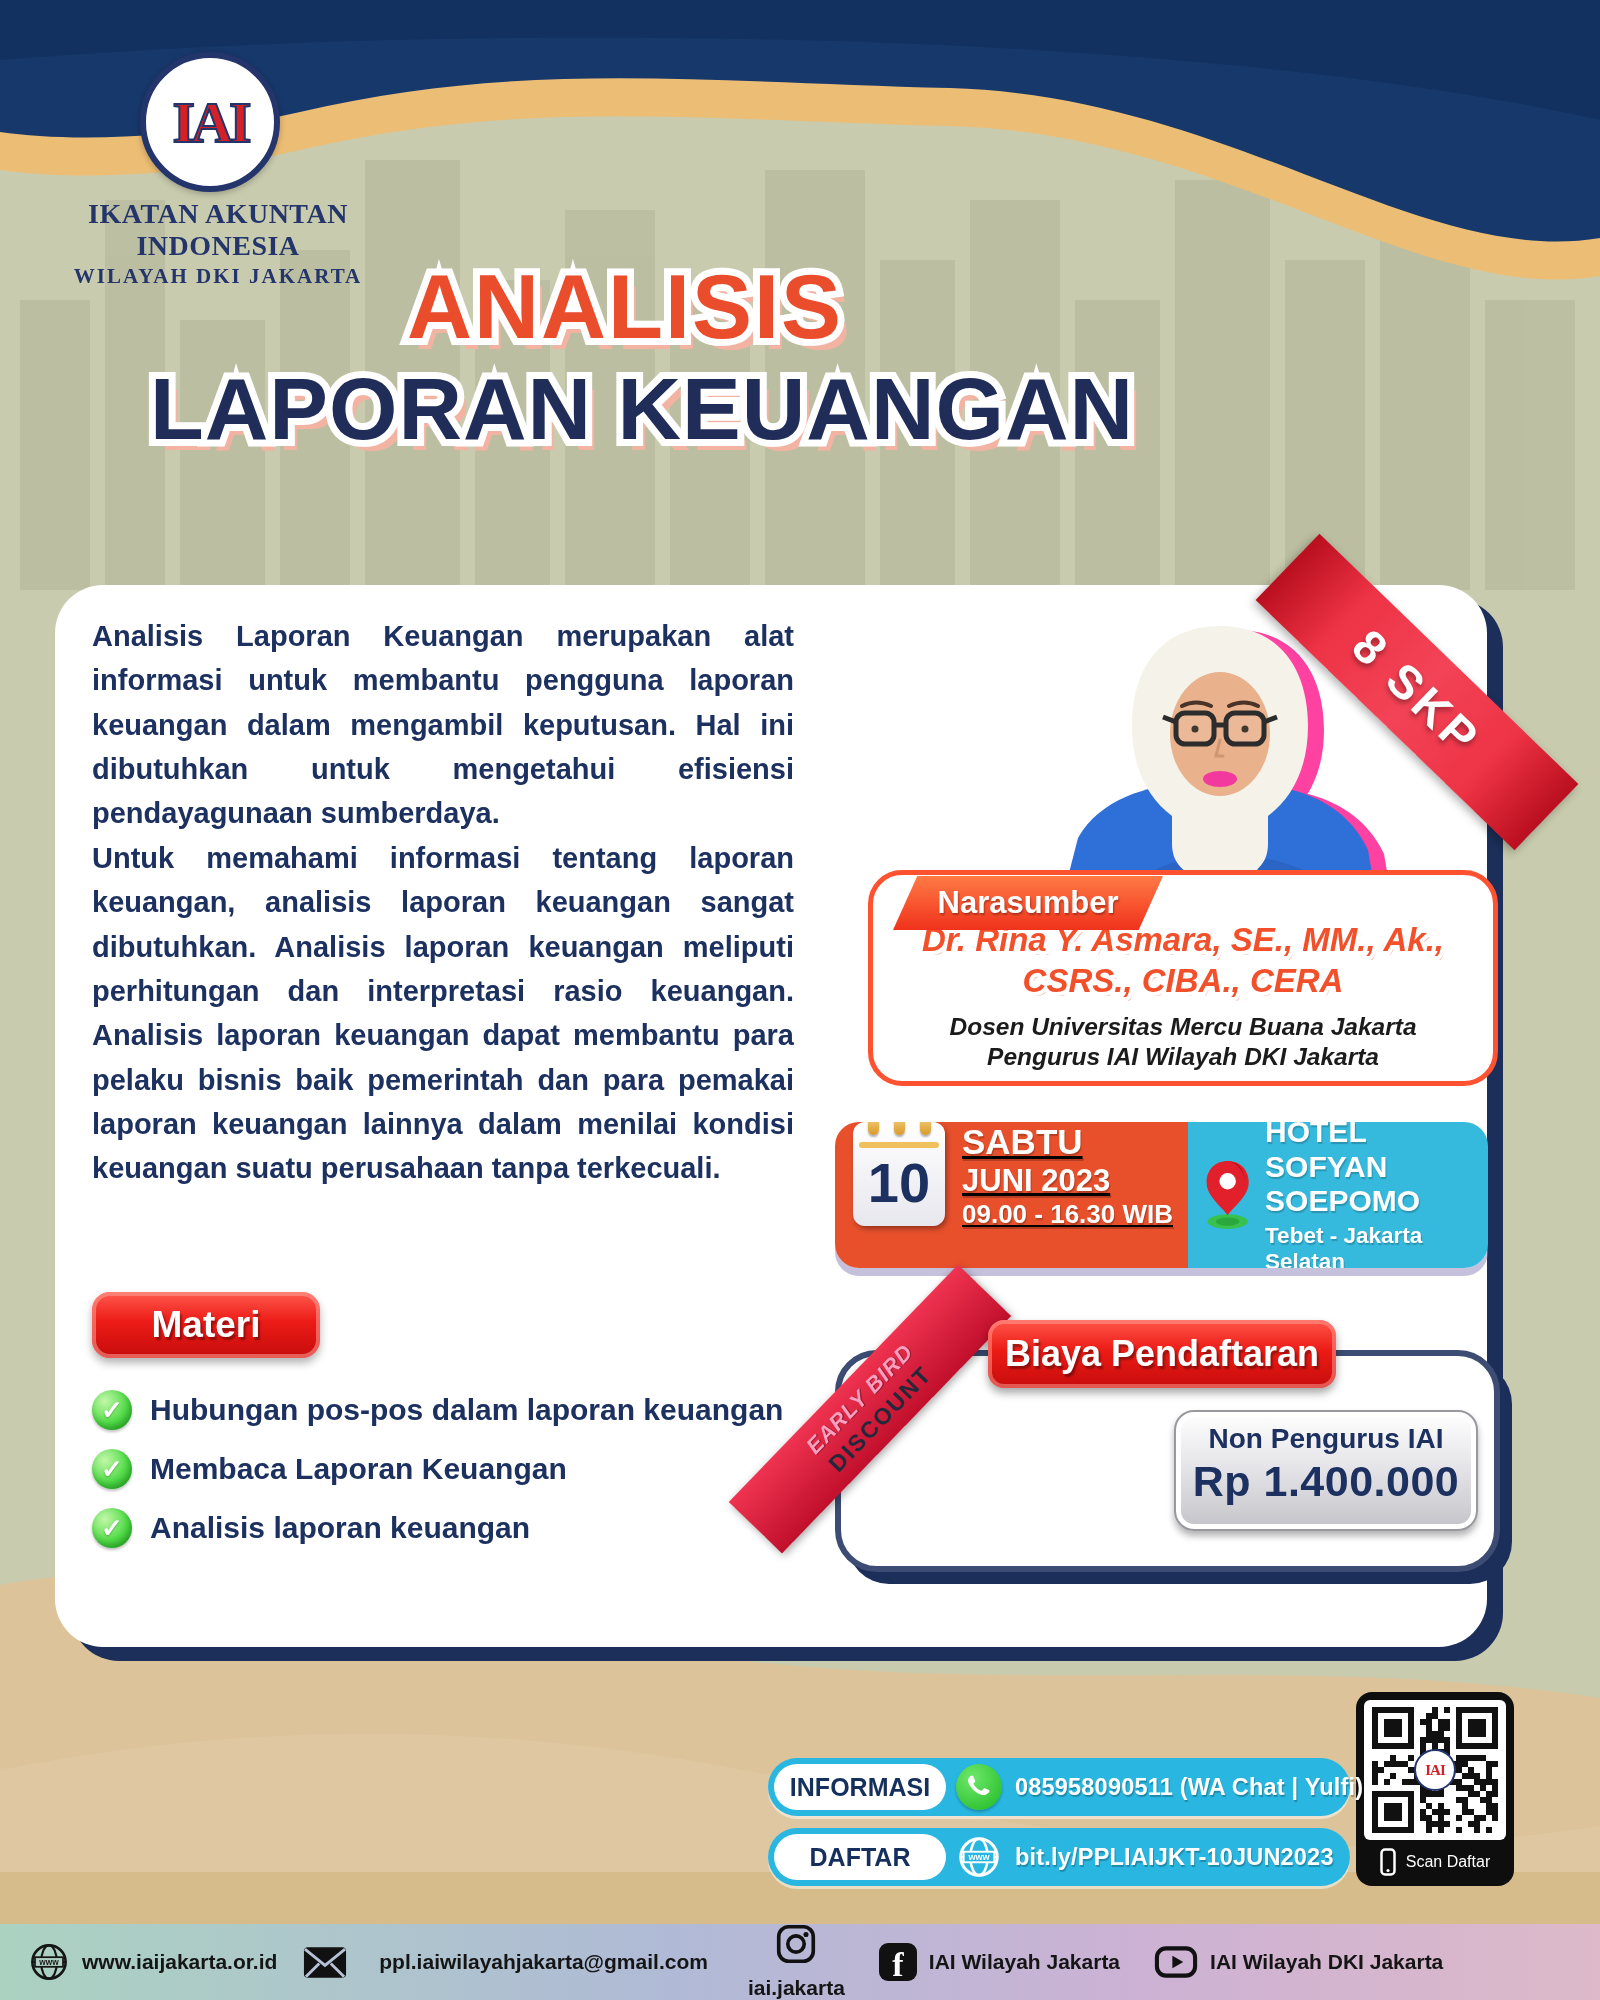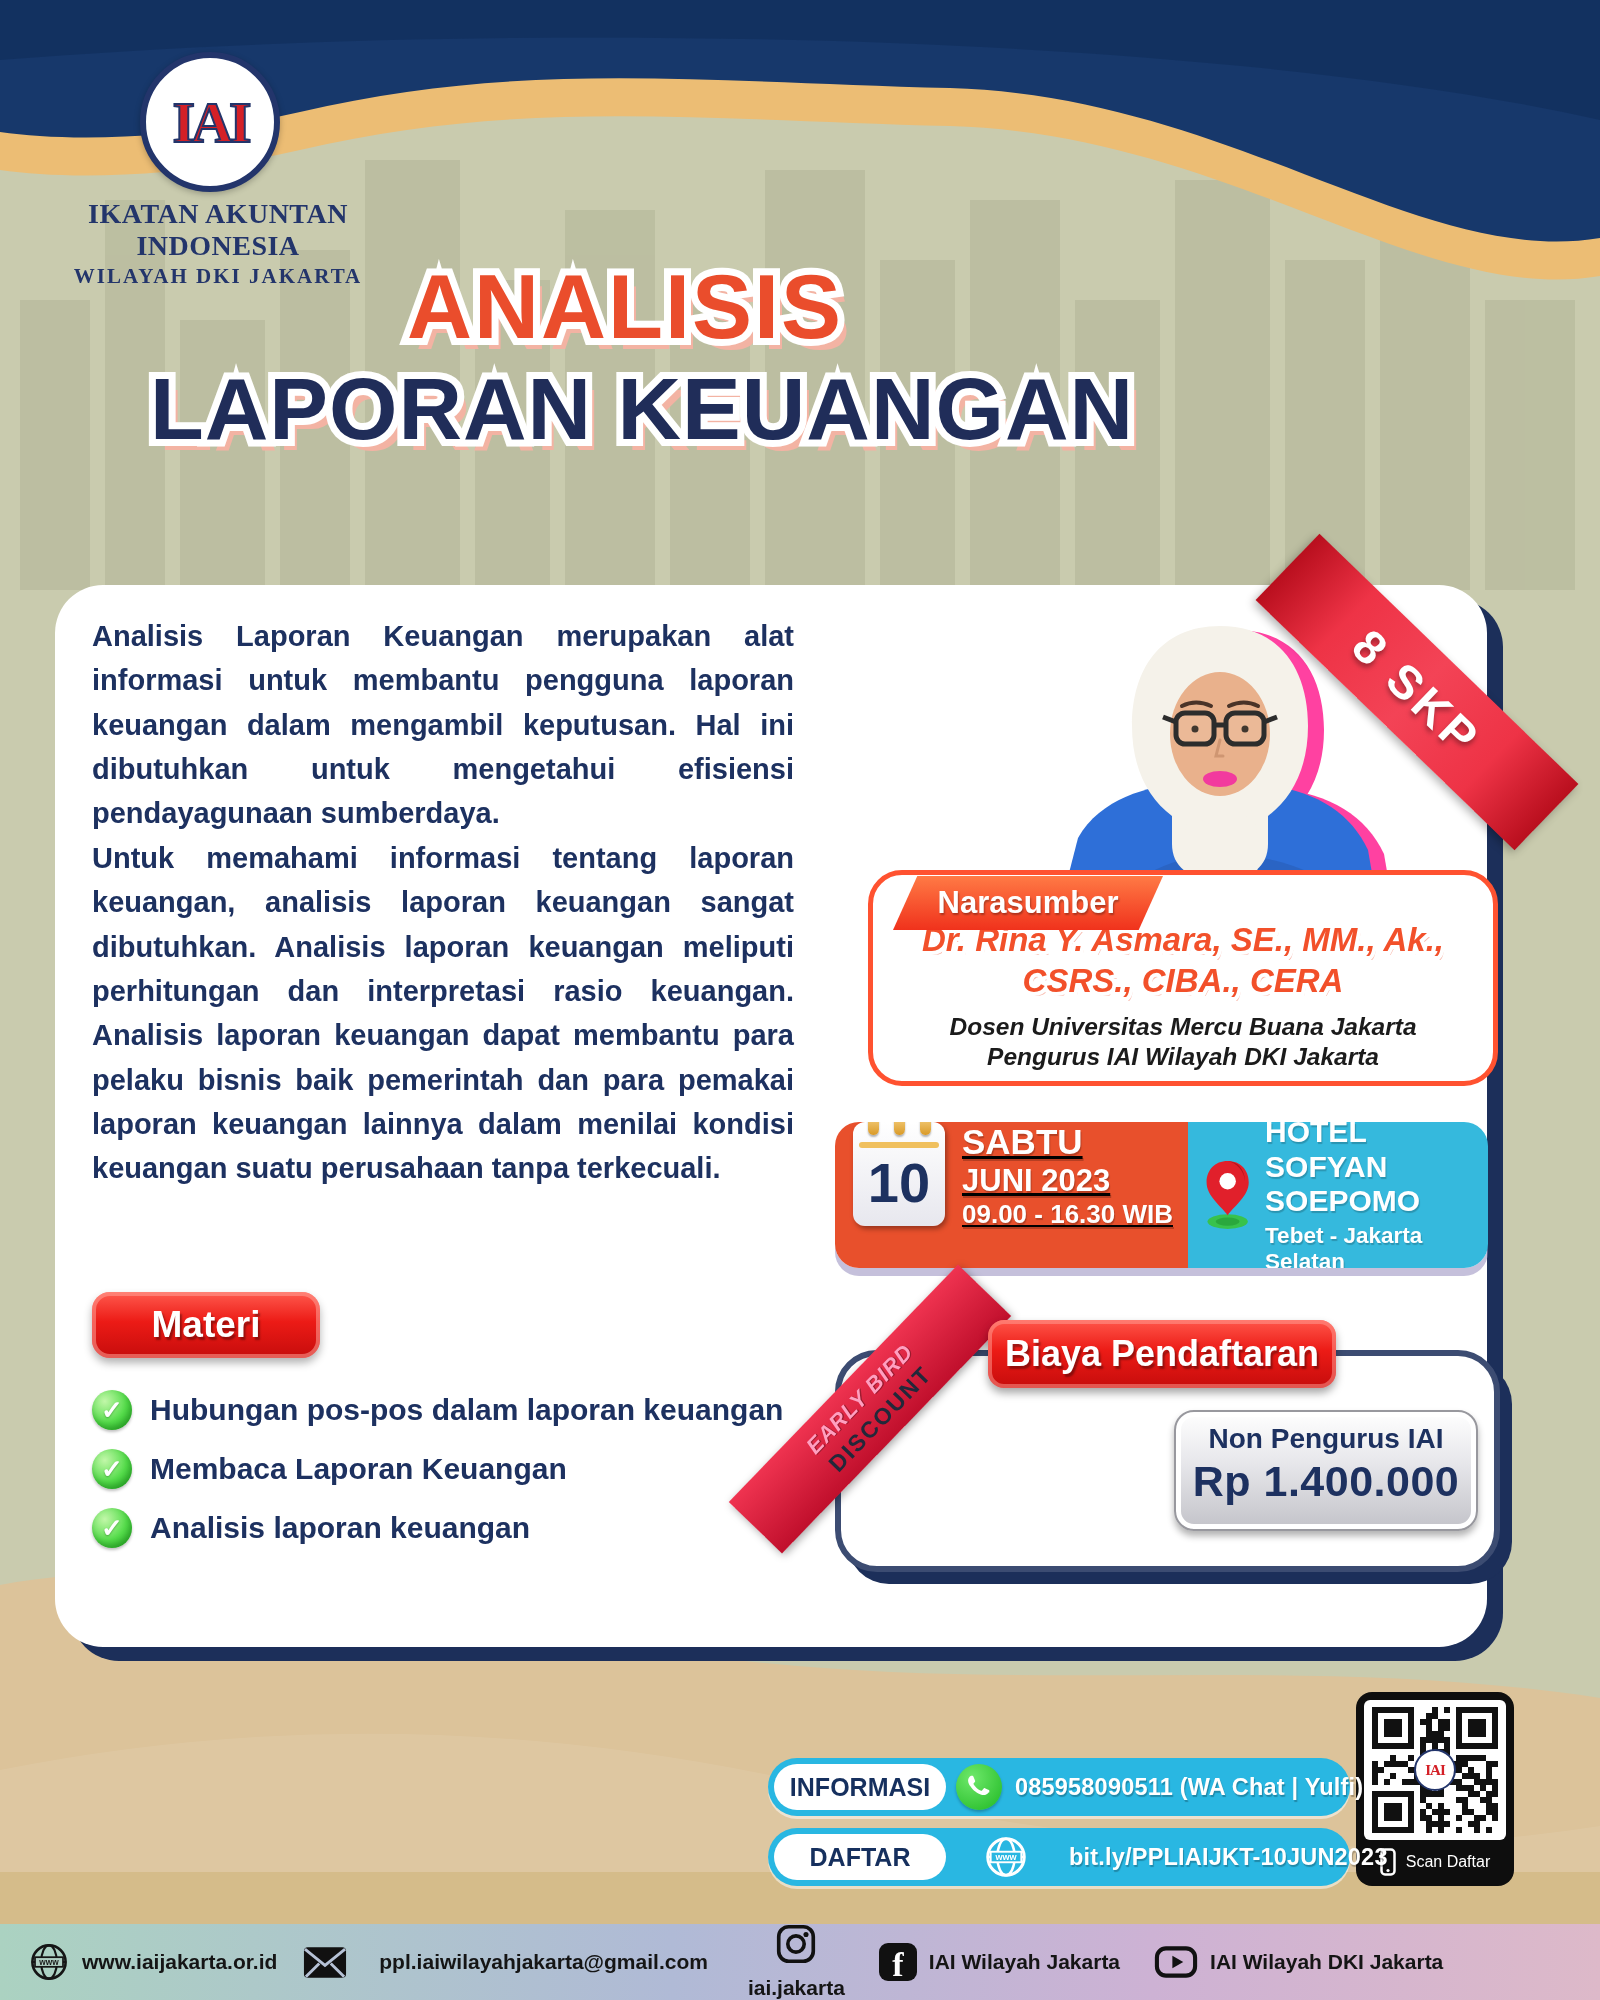--- a/index.html
+++ b/index.html
@@ -136,21 +136,21 @@
   .qr-grid i.on{background:#111;}
   .qr-logo{position:absolute;left:50%;top:50%;transform:translate(-50%,-50%);width:38px;height:38px;
     background:#fff;border:2px solid #23356b;border-radius:50%;display:flex;align-items:center;justify-content:center;}
   .qr-logo span{font-family:"Liberation Serif",serif;font-weight:700;font-size:15px;color:#d42027;letter-spacing:-1px;}
   .qr-cap{height:44px;display:flex;align-items:center;justify-content:center;gap:10px;}
   .qr-cap span{color:#fff;font-size:16px;}
 
   
   .cbar{position:absolute;left:768px;width:582px;height:58px;border-radius:29px;background:#29b7e2;
     display:flex;align-items:center;z-index:4;box-shadow:0 3px 0 rgba(255,255,255,.5);}
-  .cbar-1{top:1758px;} .cbar-2{top:1828px;gap:27px;}
+  .cbar-1{top:1758px;} .cbar-2{top:1828px;}
   .cbar .tag{margin-left:6px;width:172px;height:46px;background:#fff;border-radius:23px;flex:0 0 auto;
     display:flex;align-items:center;justify-content:center;color:#16305e;font-size:25px;font-weight:800;}
   .cbar .ico{margin-left:10px;flex:0 0 auto;display:flex;align-items:center;justify-content:center;}
   .wa-circle{width:46px;height:46px;border-radius:50%;background:radial-gradient(circle at 35% 30%,#6ee86a,#1fb823);
     display:flex;align-items:center;justify-content:center;box-shadow:0 2px 3px rgba(0,0,0,.25);}
   .cbar .val{margin-left:13px;color:#fff;font-size:23.5px;font-weight:800;letter-spacing:.2px;
     text-shadow:1px 2px 1px rgba(0,0,0,.25);white-space:nowrap;}
 
   
   .footer{position:absolute;left:0;top:1924px;width:1600px;height:76px;z-index:5;

